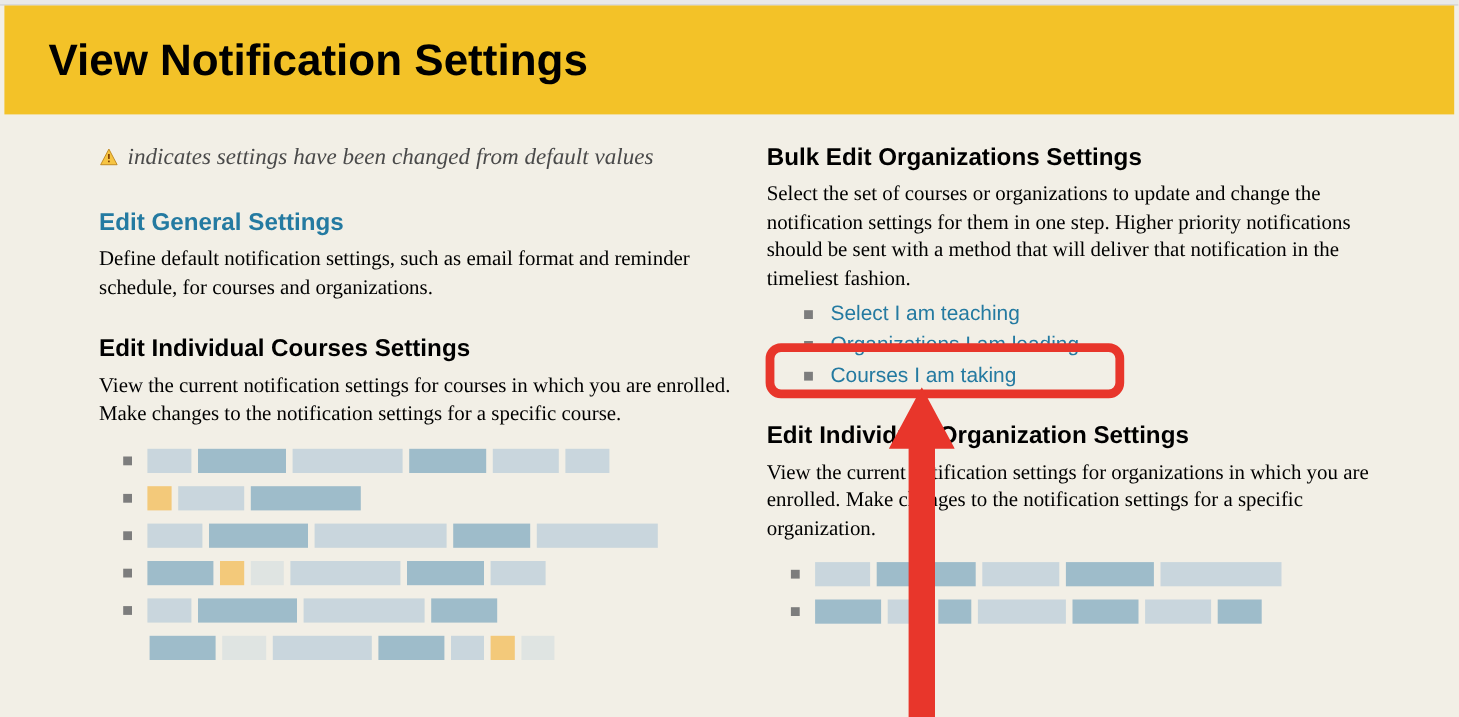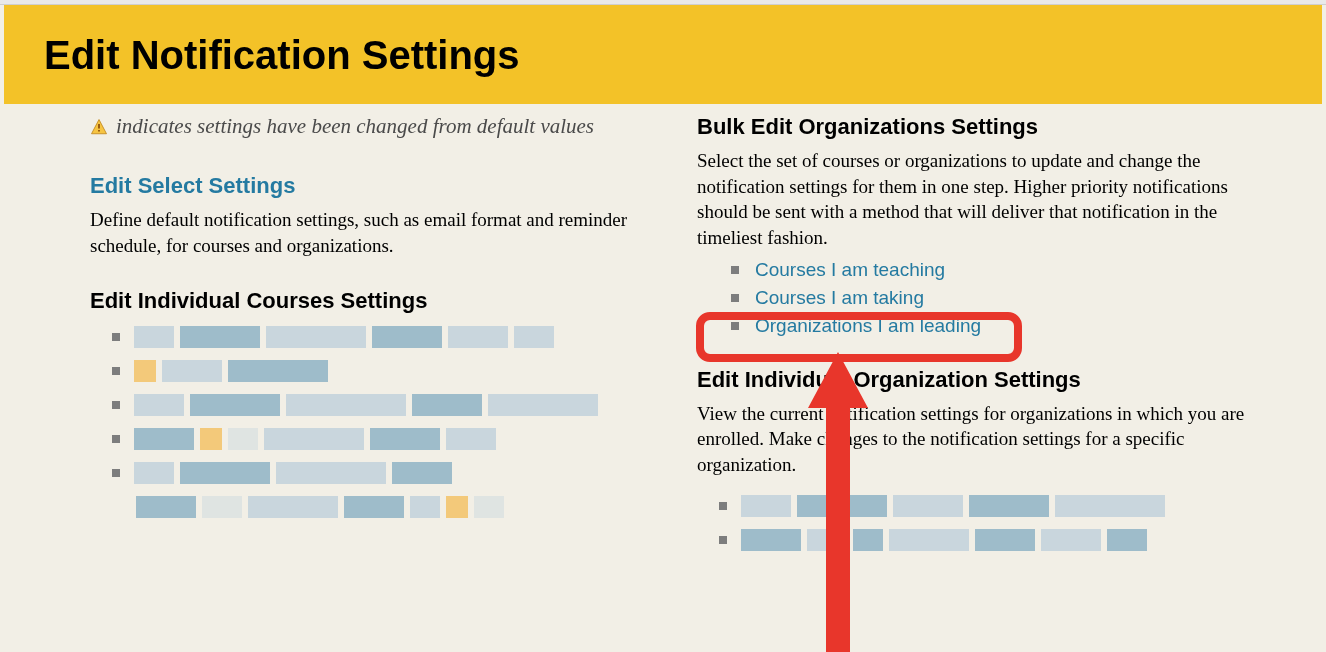--- a/index.html
+++ b/index.html
@@ -22,21 +22,21 @@
     padding:28px 40px 26px 40px;
     margin:0 4px 0 4px;
   }
   .header-bar h1{
     margin:0;
     font-size:40px;
     font-weight:700;
     color:#000;
   }
   .content{
-    padding:10px 52px 0 90px;
+    padding:26px 52px 0 90px;
     display:flex;
     gap:30px;
   }
   .col{
     flex:1;
     min-width:0;
   }
   .legend{
     display:flex;
     align-items:center;
@@ -119,42 +119,43 @@
     position:absolute;
     pointer-events:none;
   }
 </style>
 </head>
 <body>
 
 <div class="window-top"></div>
 
 <div class="header-bar">
-  <h1>Edit Notification Settings</h1>
+  <h1>View Notification Settings</h1>
 </div>
 
 <div class="content">
 
   <div class="col">
 
     <div class="legend">
       <span class="legend-icon">
         <svg viewBox="0 0 24 24" width="18" height="18">
           <polygon points="12,2 22,21 2,21" fill="#f6c442" stroke="#b97d12" stroke-width="1"></polygon>
           <rect x="11" y="8" width="2" height="6" fill="#7a3a00"></rect>
           <rect x="11" y="16" width="2" height="2" fill="#7a3a00"></rect>
         </svg>
       </span>
       <span class="legend-text">indicates settings have been changed from default values</span>
     </div>
 
-    <div class="section-h-link">Edit Select Settings</div>
+    <div class="section-h-link">Edit General Settings</div>
     <p class="section-p">Define default notification settings, such as email format and reminder schedule, for courses and organizations.</p>
 
     <div class="section-h">Edit Individual Courses Settings</div>
+    <p class="section-p" style="margin-bottom:18px">View the current notification settings for courses in which you are enrolled. Make changes to the notification settings for a specific course.</p>
 
     <div class="blur-list">
       <div class="blur-row">
           <span class="sq"></span>
           <span class="blk c1" style="width:40px"></span>
           <span class="blk c2" style="width:80px"></span>
           <span class="blk c1" style="width:100px"></span>
           <span class="blk c2" style="width:70px"></span>
           <span class="blk c1" style="width:60px"></span>
           <span class="blk c1" style="width:40px"></span>
@@ -202,29 +203,29 @@
   </div>
 
   <div class="col">
 
     <div class="section-h">Bulk Edit Organizations Settings</div>
     <p class="section-p" style="margin-bottom:8px">Select the set of courses or organizations to update and change the notification settings for them in one step. Higher priority notifications should be sent with a method that will deliver that notification in the timeliest fashion.</p>
 
     <ul class="options">
       <li>
           <span class="sq"></span>
-          <span class="opt-link">Courses I am teaching</span>
+          <span class="opt-link">Select I am teaching</span>
         </li>
       <li>
           <span class="sq"></span>
-          <span class="opt-link">Courses I am taking</span>
+          <span class="opt-link">Organizations I am leading</span>
         </li>
       <li>
           <span class="sq"></span>
-          <span class="opt-link">Organizations I am leading</span>
+          <span class="opt-link">Courses I am taking</span>
         </li>
     </ul>
 
     <div class="section-h">Edit Individual Organization Settings</div>
     <p class="section-p" style="margin-bottom:18px">View the current notification settings for organizations in which you are enrolled. Make changes to the notification settings for a specific organization.</p>
 
     <div class="blur-list">
       <div class="blur-row">
           <span class="sq"></span>
           <span class="blk c1" style="width:50px"></span>

